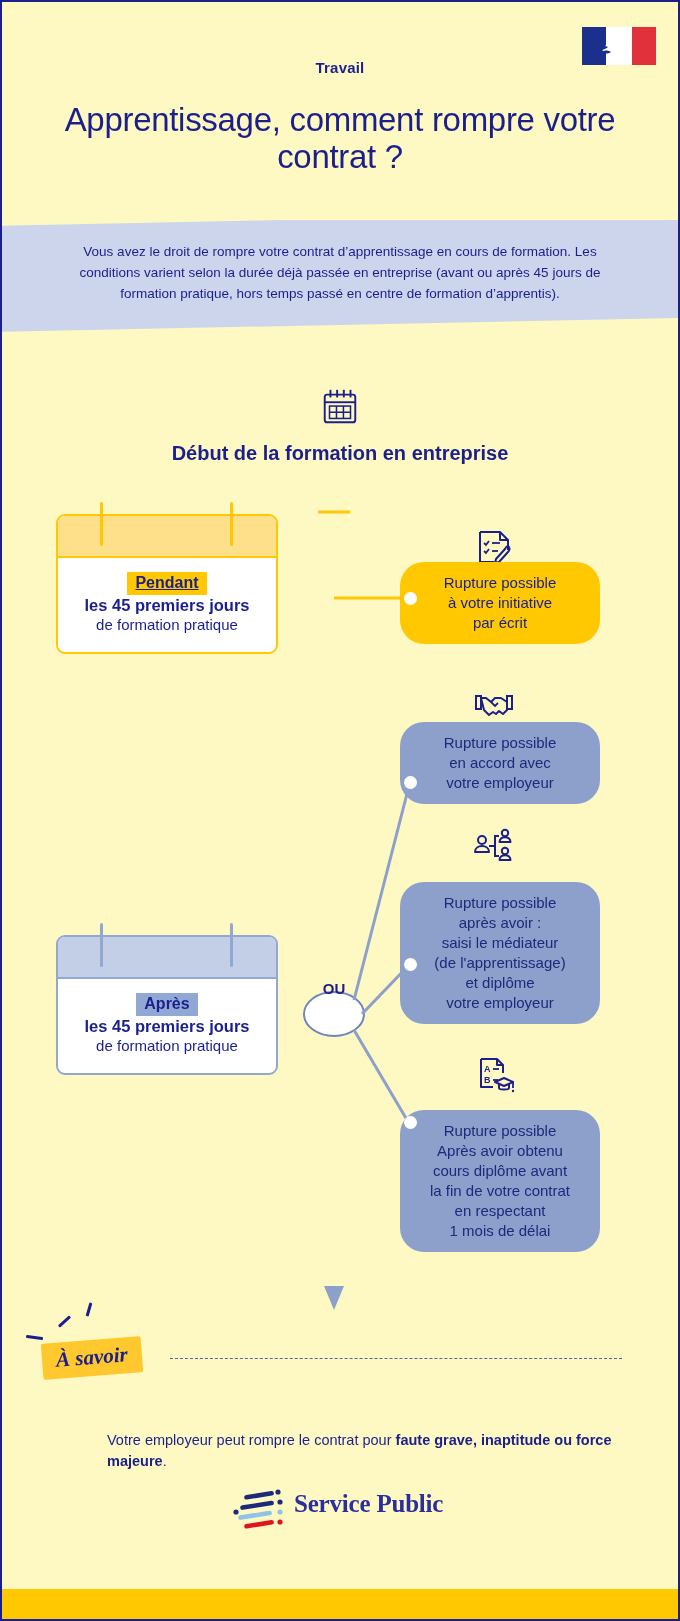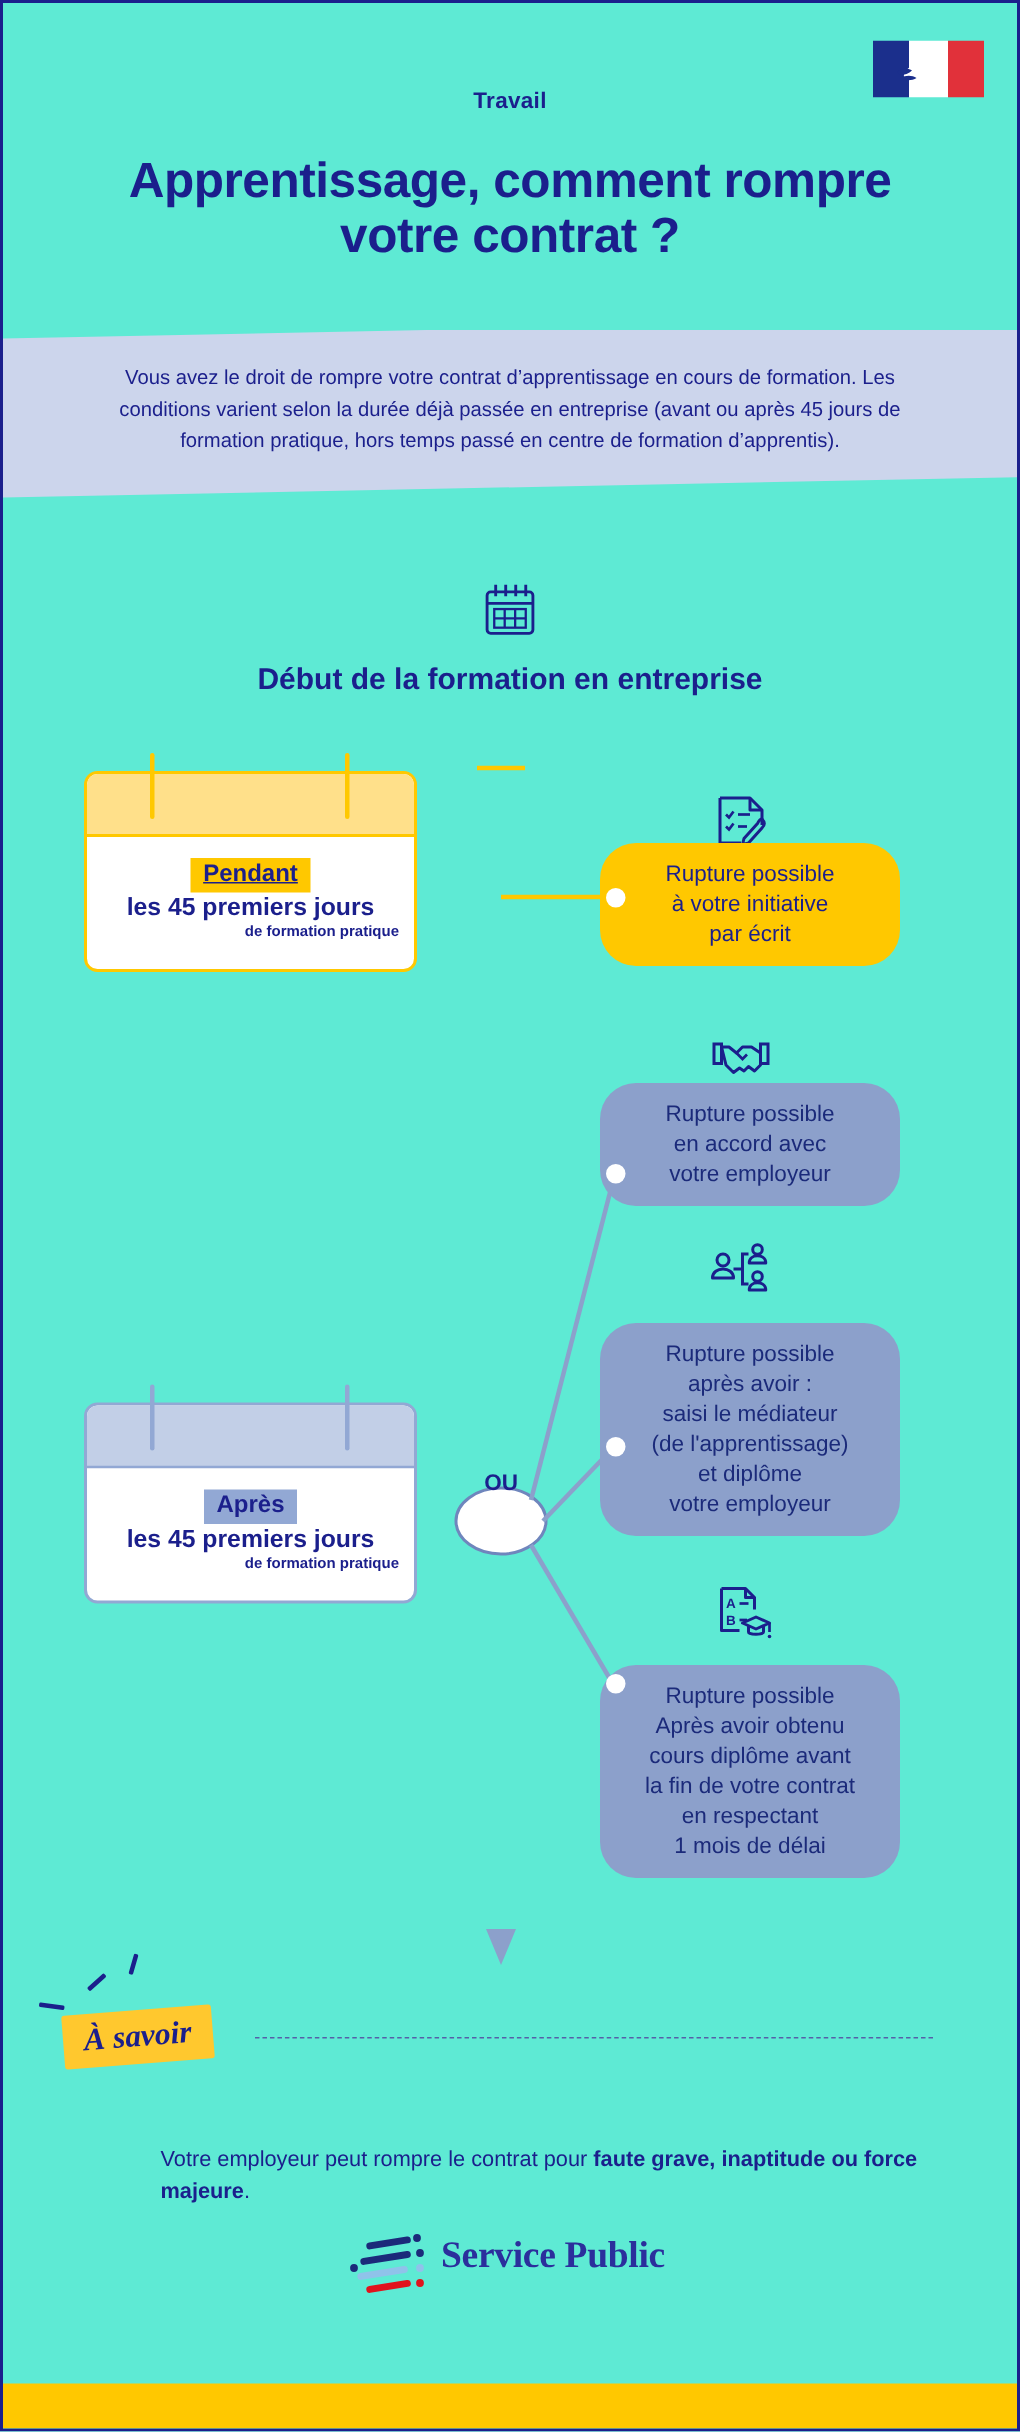--- a/index.html
+++ b/index.html
@@ -5,21 +5,21 @@
   html,body{margin:0;padding:0;}
   body{
     width:680px;height:1621px;
     background:#ffffff;
     font-family:"Liberation Sans", sans-serif;
     overflow:hidden;
   }
   .page{
     position:relative;
     width:680px;height:1621px;
-    background:#5eead4;
+    background:#fef9c3;
     border:2px solid #1b1f8c;
     box-sizing:border-box;
     overflow:hidden;
   }
 
   
   .flag{
     position:absolute;top:25px;right:22px;
     width:74px;height:38px;
     display:flex;overflow:hidden;
@@ -34,21 +34,21 @@
   .kicker{
     position:absolute;top:57px;left:0;right:0;
     text-align:center;
     font-size:15px;font-weight:bold;color:#1b1f8c;
     letter-spacing:.2px;
   }
   .title{
     position:absolute;top:100px;left:40px;right:40px;
     text-align:center;
     font-size:33px;line-height:1.12;
-    font-weight:bold;color:#1b1f8c;
+    font-weight:normal;color:#1b1f8c;
     letter-spacing:-.3px;
   }
 
   
   .band-wrap{
     position:absolute;top:218px;left:-16px;
     width:712px;height:118px;
     overflow:hidden;
   }
   .band{
@@ -90,21 +90,21 @@
   }
   .calcard .hdr{
     height:40px;border-radius:7px 7px 0 0;
   }
   .calcard .body{
     padding:14px 10px 18px 10px;
     text-align:center;
     color:#1b1f8c;
   }
   .calcard .big{font-size:16.5px;font-weight:bold;line-height:1.25;}
-  .calcard .sub{font-size:10px;font-weight:bold;line-height:1.25;text-align:right;}
+  .calcard .sub{font-size:15px;font-weight:normal;line-height:1.25;}
   .hl{
     display:inline-block;
     padding:2px 8px 3px 8px;
     font-size:16px;font-weight:bold;
     color:#1b1f8c;
   }
   .ring{position:absolute;width:3px;border-radius:2px;}
 
   #card-pendant{top:12px;left:54px;border:2.5px solid #ffc800;}
   #card-pendant .hdr{background:#ffe08a;border-bottom:2.5px solid #ffc800;}

